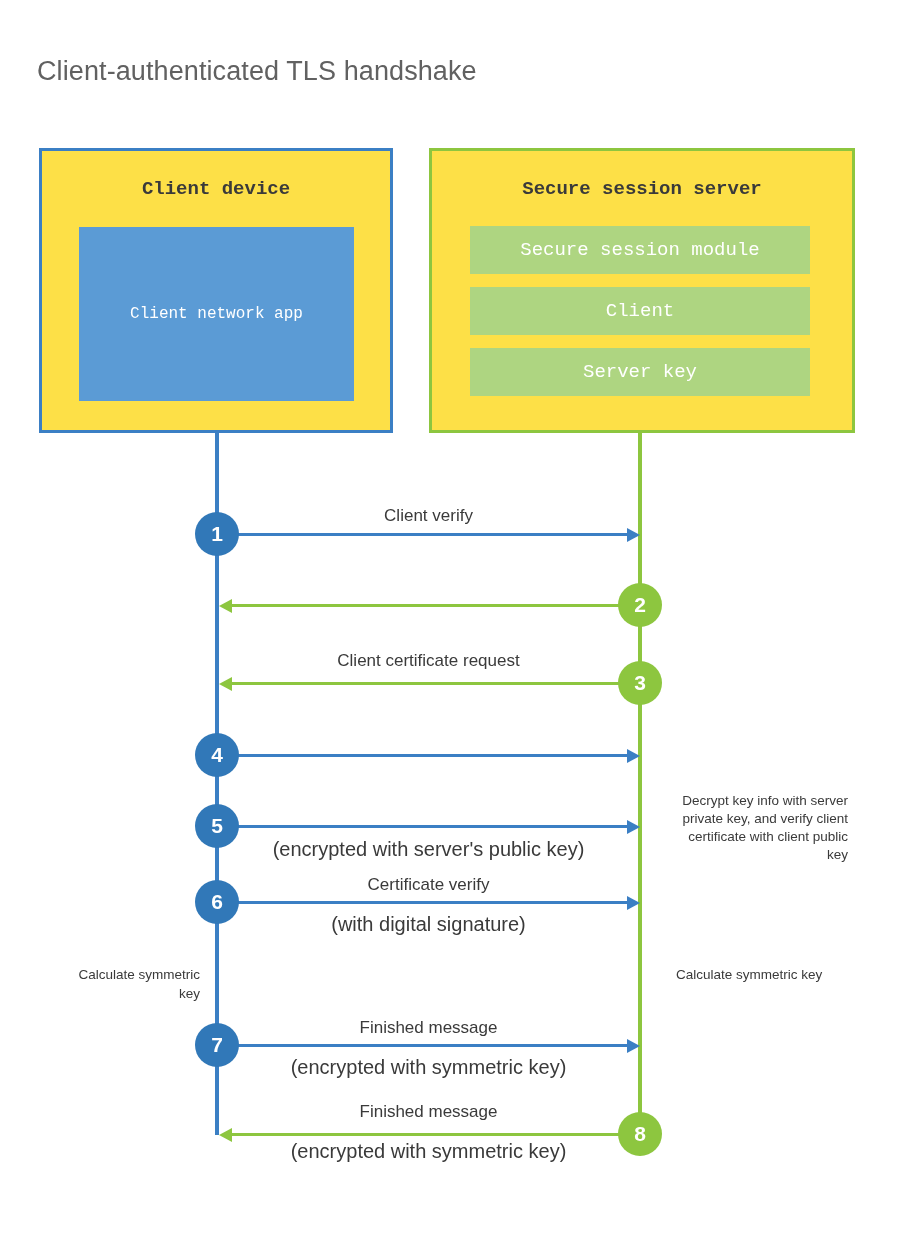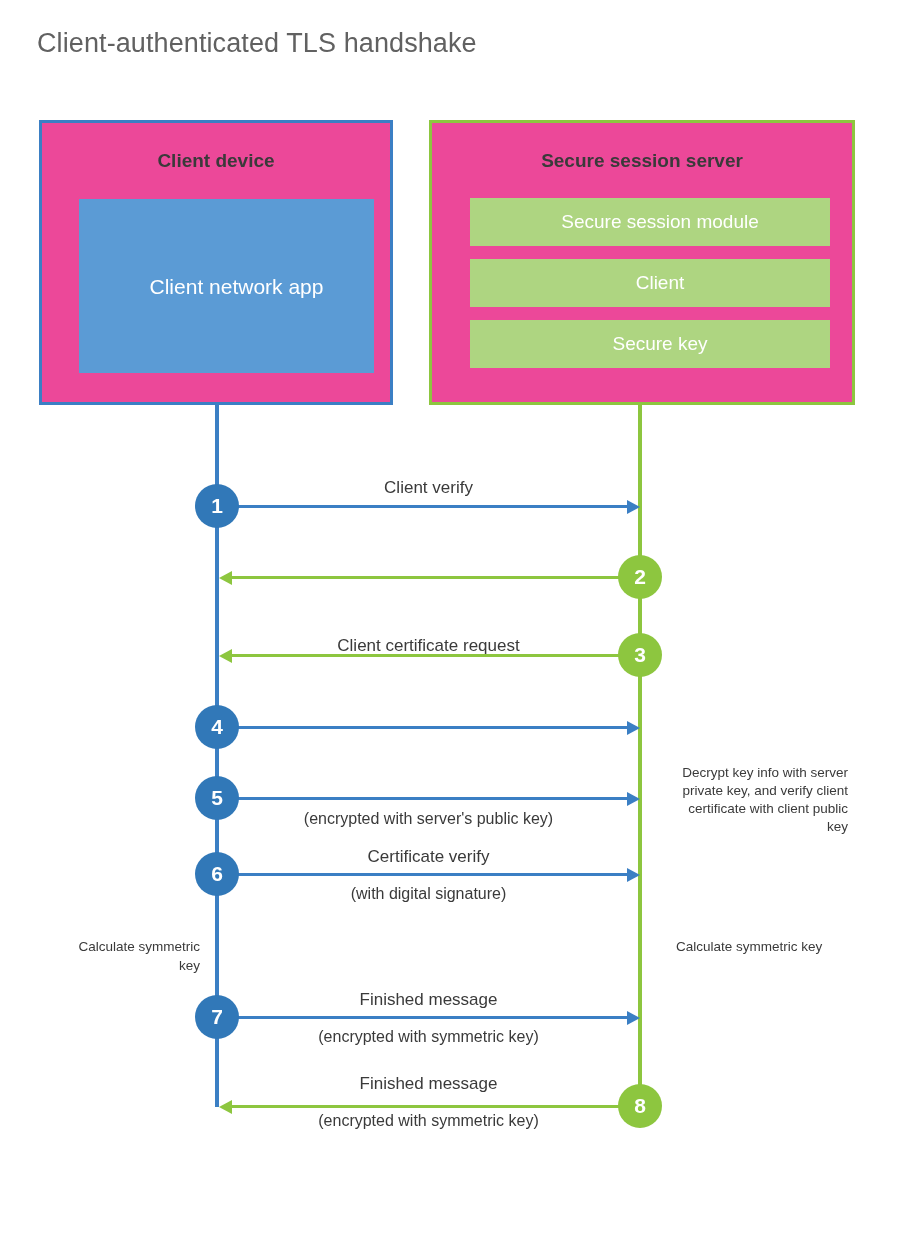--- a/index.html
+++ b/index.html
@@ -11,39 +11,41 @@
     width: 900px;
     height: 1256px;
     position: relative;
     font-family: "Liberation Sans", sans-serif;
     overflow: hidden;
   }
 
   #diagram-root {
     position: absolute;
     inset: 0;
+    margin-top: 28px;
   }
 
   
   .page-title {
     position: absolute;
     left: 37px;
     top: 28px;
     font-size: 27px;
     font-weight: 300;
     color: #616161;
     letter-spacing: 0.1px;
     white-space: nowrap;
   }
 
   
   .participant-box {
     position: absolute;
-    background: #ec4899;
+    background: #fde047;
     box-sizing: border-box;
+    font-family: Liberation Mono, monospace;
   }
   .participant-box.client {
     left: 39px;
     top: 120px;
     width: 354px;
     height: 285px;
     border: 3px solid #3B7FC4;
   }
   .participant-box.server {
     left: 429px;
@@ -64,29 +66,28 @@
   }
 
   
   .component-block {
     position: absolute;
     display: flex;
     align-items: center;
     justify-content: center;
     color: #ffffff;
     font-weight: 400;
-    padding-left: 20px;
   }
   .component-block.client-app {
     left: 37px;
     top: 76px;
     width: 275px;
     height: 174px;
     background: #5B9BD5;
-    font-size: 21px;
+    font-size: 16px;
     line-height: 27px;
     text-align: center;
   }
   .server-stack {
     position: absolute;
     left: 38px;
     top: 75px;
     width: 340px;
   }
   .component-block.server-item {
@@ -156,21 +157,21 @@
   .msg-label {
     position: absolute;
     text-align: center;
     font-size: 17px;
     color: #3A3A3A;
     white-space: nowrap;
   }
   .msg-sublabel {
     position: absolute;
     text-align: center;
-    font-size: 16px;
+    font-size: 20px;
     color: #3A3A3A;
     white-space: nowrap;
   }
 
   
   .side-note {
     position: absolute;
     font-size: 13.5px;
     line-height: 18px;
     color: #3A3A3A;
@@ -206,37 +207,37 @@
   <div class="participant-box client">
     <div class="participant-title">Client device</div>
     <div class="component-block client-app">Client network app</div>
   </div>
 
   <div class="participant-box server">
     <div class="participant-title">Secure session server</div>
     <div class="server-stack">
       <div class="component-block server-item">Secure session module</div>
       <div class="component-block server-item">Client</div>
-      <div class="component-block server-item">Secure key</div>
+      <div class="component-block server-item">Server key</div>
     </div>
   </div>
 
   <div class="lifeline client"></div>
   <div class="lifeline server"></div>
 
   <div class="msg-label" style="left:217px; top:478px; width:423px;">Client verify</div>
   <div class="msg-line blue" style="left:217px; top:505px; width:410px;"></div>
   <div class="arrow-head right blue" style="left:627px; top:499.5px;"></div>
   <div class="step-circle blue" style="left:195px; top:484px;">1</div>
 
   <div class="msg-line green" style="left:232px; top:576px; width:408px;"></div>
   <div class="arrow-head left green" style="left:219px; top:570.5px;"></div>
   <div class="step-circle green" style="left:618px; top:555px;">2</div>
 
-  <div class="msg-label" style="left:217px; top:636px; width:423px;">Client certificate request</div>
+  <div class="msg-label" style="left:217px; top:623px; width:423px;">Client certificate request</div>
   <div class="msg-line green" style="left:232px; top:654px; width:408px;"></div>
   <div class="arrow-head left green" style="left:219px; top:648.5px;"></div>
   <div class="step-circle green" style="left:618px; top:633px;">3</div>
 
   <div class="msg-line blue" style="left:217px; top:726px; width:410px;"></div>
   <div class="arrow-head right blue" style="left:627px; top:720.5px;"></div>
   <div class="step-circle blue" style="left:195px; top:705px;">4</div>
 
   <div class="msg-line blue" style="left:217px; top:797px; width:410px;"></div>
   <div class="arrow-head right blue" style="left:627px; top:791.5px;"></div>

